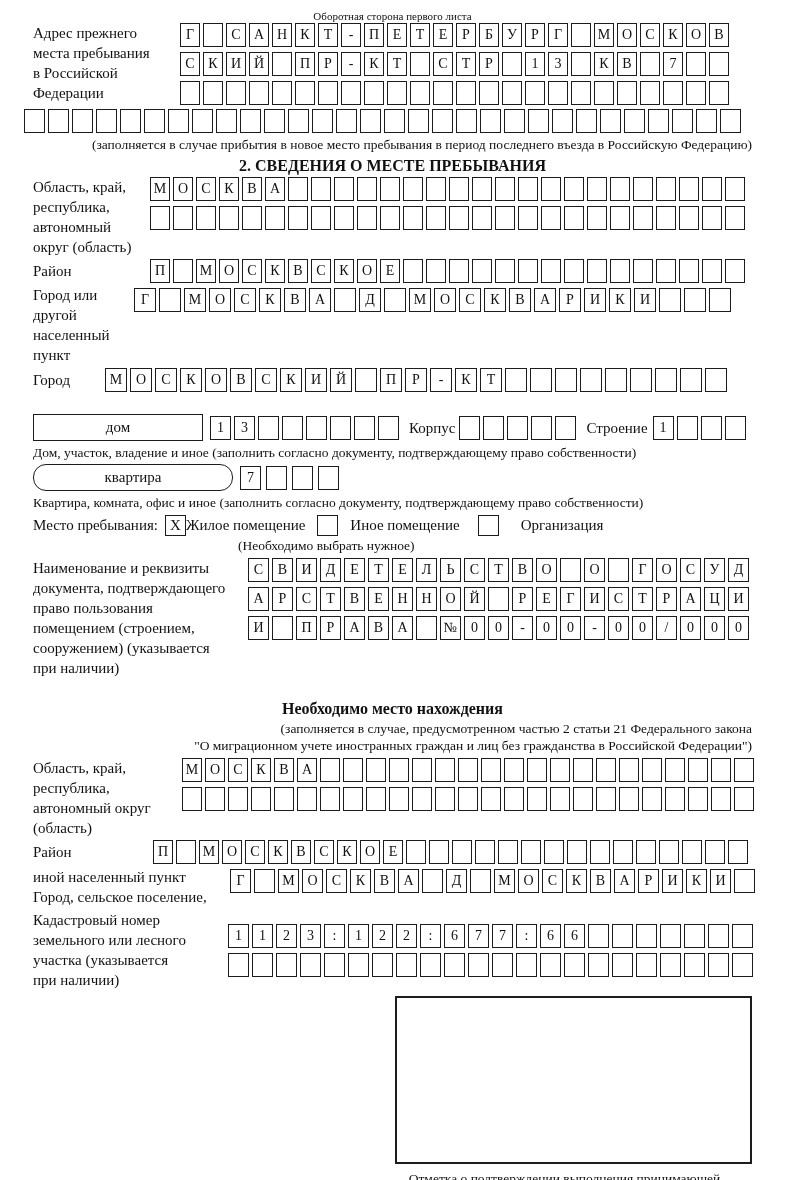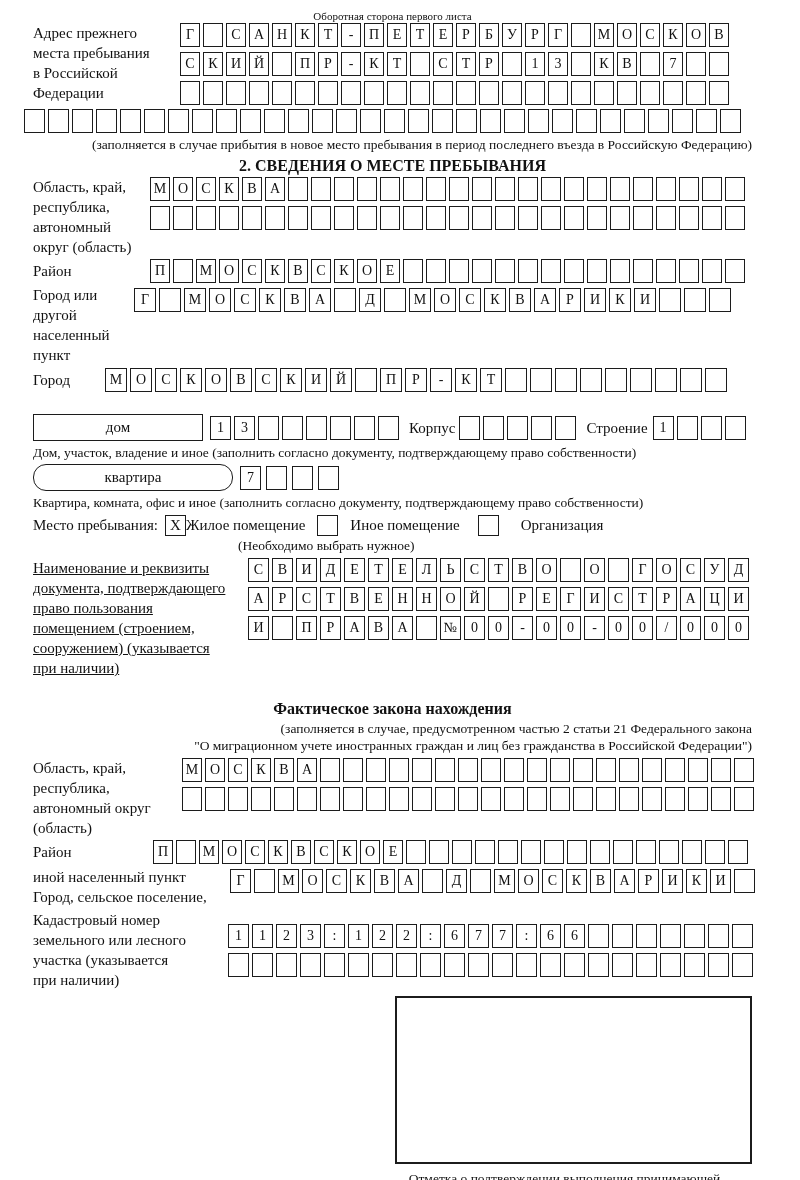--- a/index.html
+++ b/index.html
@@ -386,21 +386,21 @@
     <span class="checkbox" style="margin-left:7px;">X</span>
     <span style="">Жилое помещение</span>
     <span class="checkbox" style="margin-left:12px;"></span>
     <span style="margin-left:12px;">Иное помещение</span>
     <span class="checkbox" style="margin-left:18px;"></span>
     <span style="margin-left:22px;">Организация</span>
   </div>
   <div class="note" style="margin-left:205px;margin-top:1px;">(Необходимо выбрать нужное)</div>
 
   <div class="flexrow mt4">
-    <div class="lbl" style="width:215px;text-decoration:underline;">
+    <div class="lbl" style="width:215px;">
       <div>Наименование и реквизиты</div>
       <div>документа, подтверждающего</div>
       <div>право пользования</div>
       <div>помещением (строением,</div>
       <div>сооружением) (указывается</div>
       <div>при наличии)</div>
     </div>
     <div class="cells-col">
       <div class="cells" style="--cw:21px">
           <span class="cell">С</span>
@@ -467,21 +467,21 @@
           <span class="cell">0</span>
           <span class="cell">0</span>
           <span class="cell">/</span>
           <span class="cell">0</span>
           <span class="cell">0</span>
           <span class="cell">0</span>
         </div>
     </div>
   </div>
 
-  <div class="sec-title mt6">Фактическое закона нахождения</div>
+  <div class="sec-title mt6">Необходимо место нахождения</div>
   <div class="note center mt2">(заполняется в случае, предусмотренном частью 2 статьи 21 Федерального закона</div>
   <div class="note center">"О миграционном учете иностранных граждан и лиц без гражданства в Российской Федерации")</div>
 
   <div class="flexrow mt4">
     <div class="lbl" style="width:149px;">
       <div>Область, край,</div>
       <div>республика,</div>
       <div>автономный округ</div>
       <div>(область)</div>
     </div>

